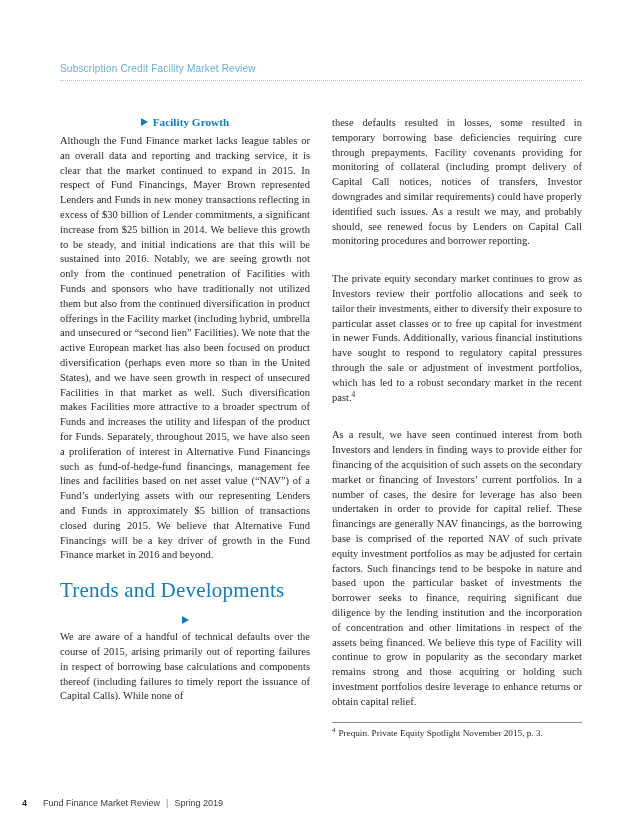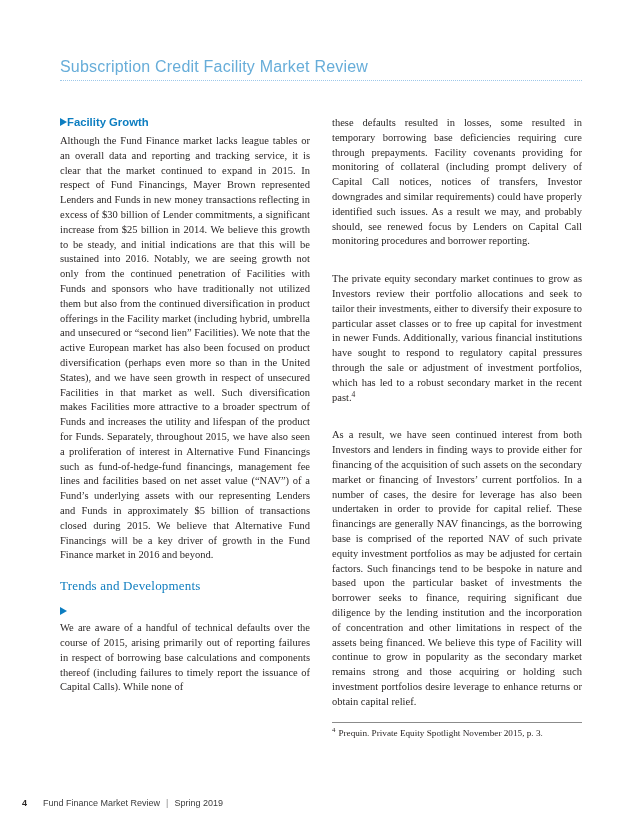--- a/index.html
+++ b/index.html
@@ -14,21 +14,21 @@
 
   
   .page-header {
     position: absolute;
     left: 60px; right: 58px; top: 58px;
     border-bottom: 1px dotted #9ec8e9;
     padding-bottom: 4px;
   }
   .header-title {
     font-family: "Liberation Sans", sans-serif;
-    font-size: 16px;
+    font-size: 10px;
     letter-spacing: 0.2px;
     color: #67add9;
     white-space: nowrap;
   }
 
   
   .columns {
     position: absolute;
     left: 60px; right: 58px; top: 116px;
     display: flex;
@@ -40,39 +40,41 @@
     font-size: 10.5px;
     line-height: 14.8px;
     text-align: justify;
     color: #2b2726;
   }
   p.body + p.body { margin-top: 23px; }
 
   .sec-heading {
     display: flex;
     align-items: center;
-    font-family: Liberation Sans, sans-serif;
+    gap: 5px;
+    font-family: Liberation Serif, serif;
     font-size: 11.3px;
     font-weight: bold;
     color: #0c7dc0;
     margin: 13px 0 6px 0;
+    justify-content: center;
   }
   .sec-heading.first { margin-top: 0; }
   .tri {
     display: inline-block;
     width: 0; height: 0;
     border-left: 7px solid #0c7dc0;
     border-top: 4.5px solid transparent;
     border-bottom: 4.5px solid transparent;
     flex: 0 0 auto;
   }
   h2.trends {
     font-family: "Liberation Serif", serif;
     font-weight: 400;
-    font-size: 13px;
+    font-size: 21px;
     letter-spacing: 0.2px;
     color: #0f7dbf;
     margin: 15px 0 10px 0;
   }
 
   .fn-ref {
     font-size: 7.5px;
     line-height: 0;
     vertical-align: super;
   }

